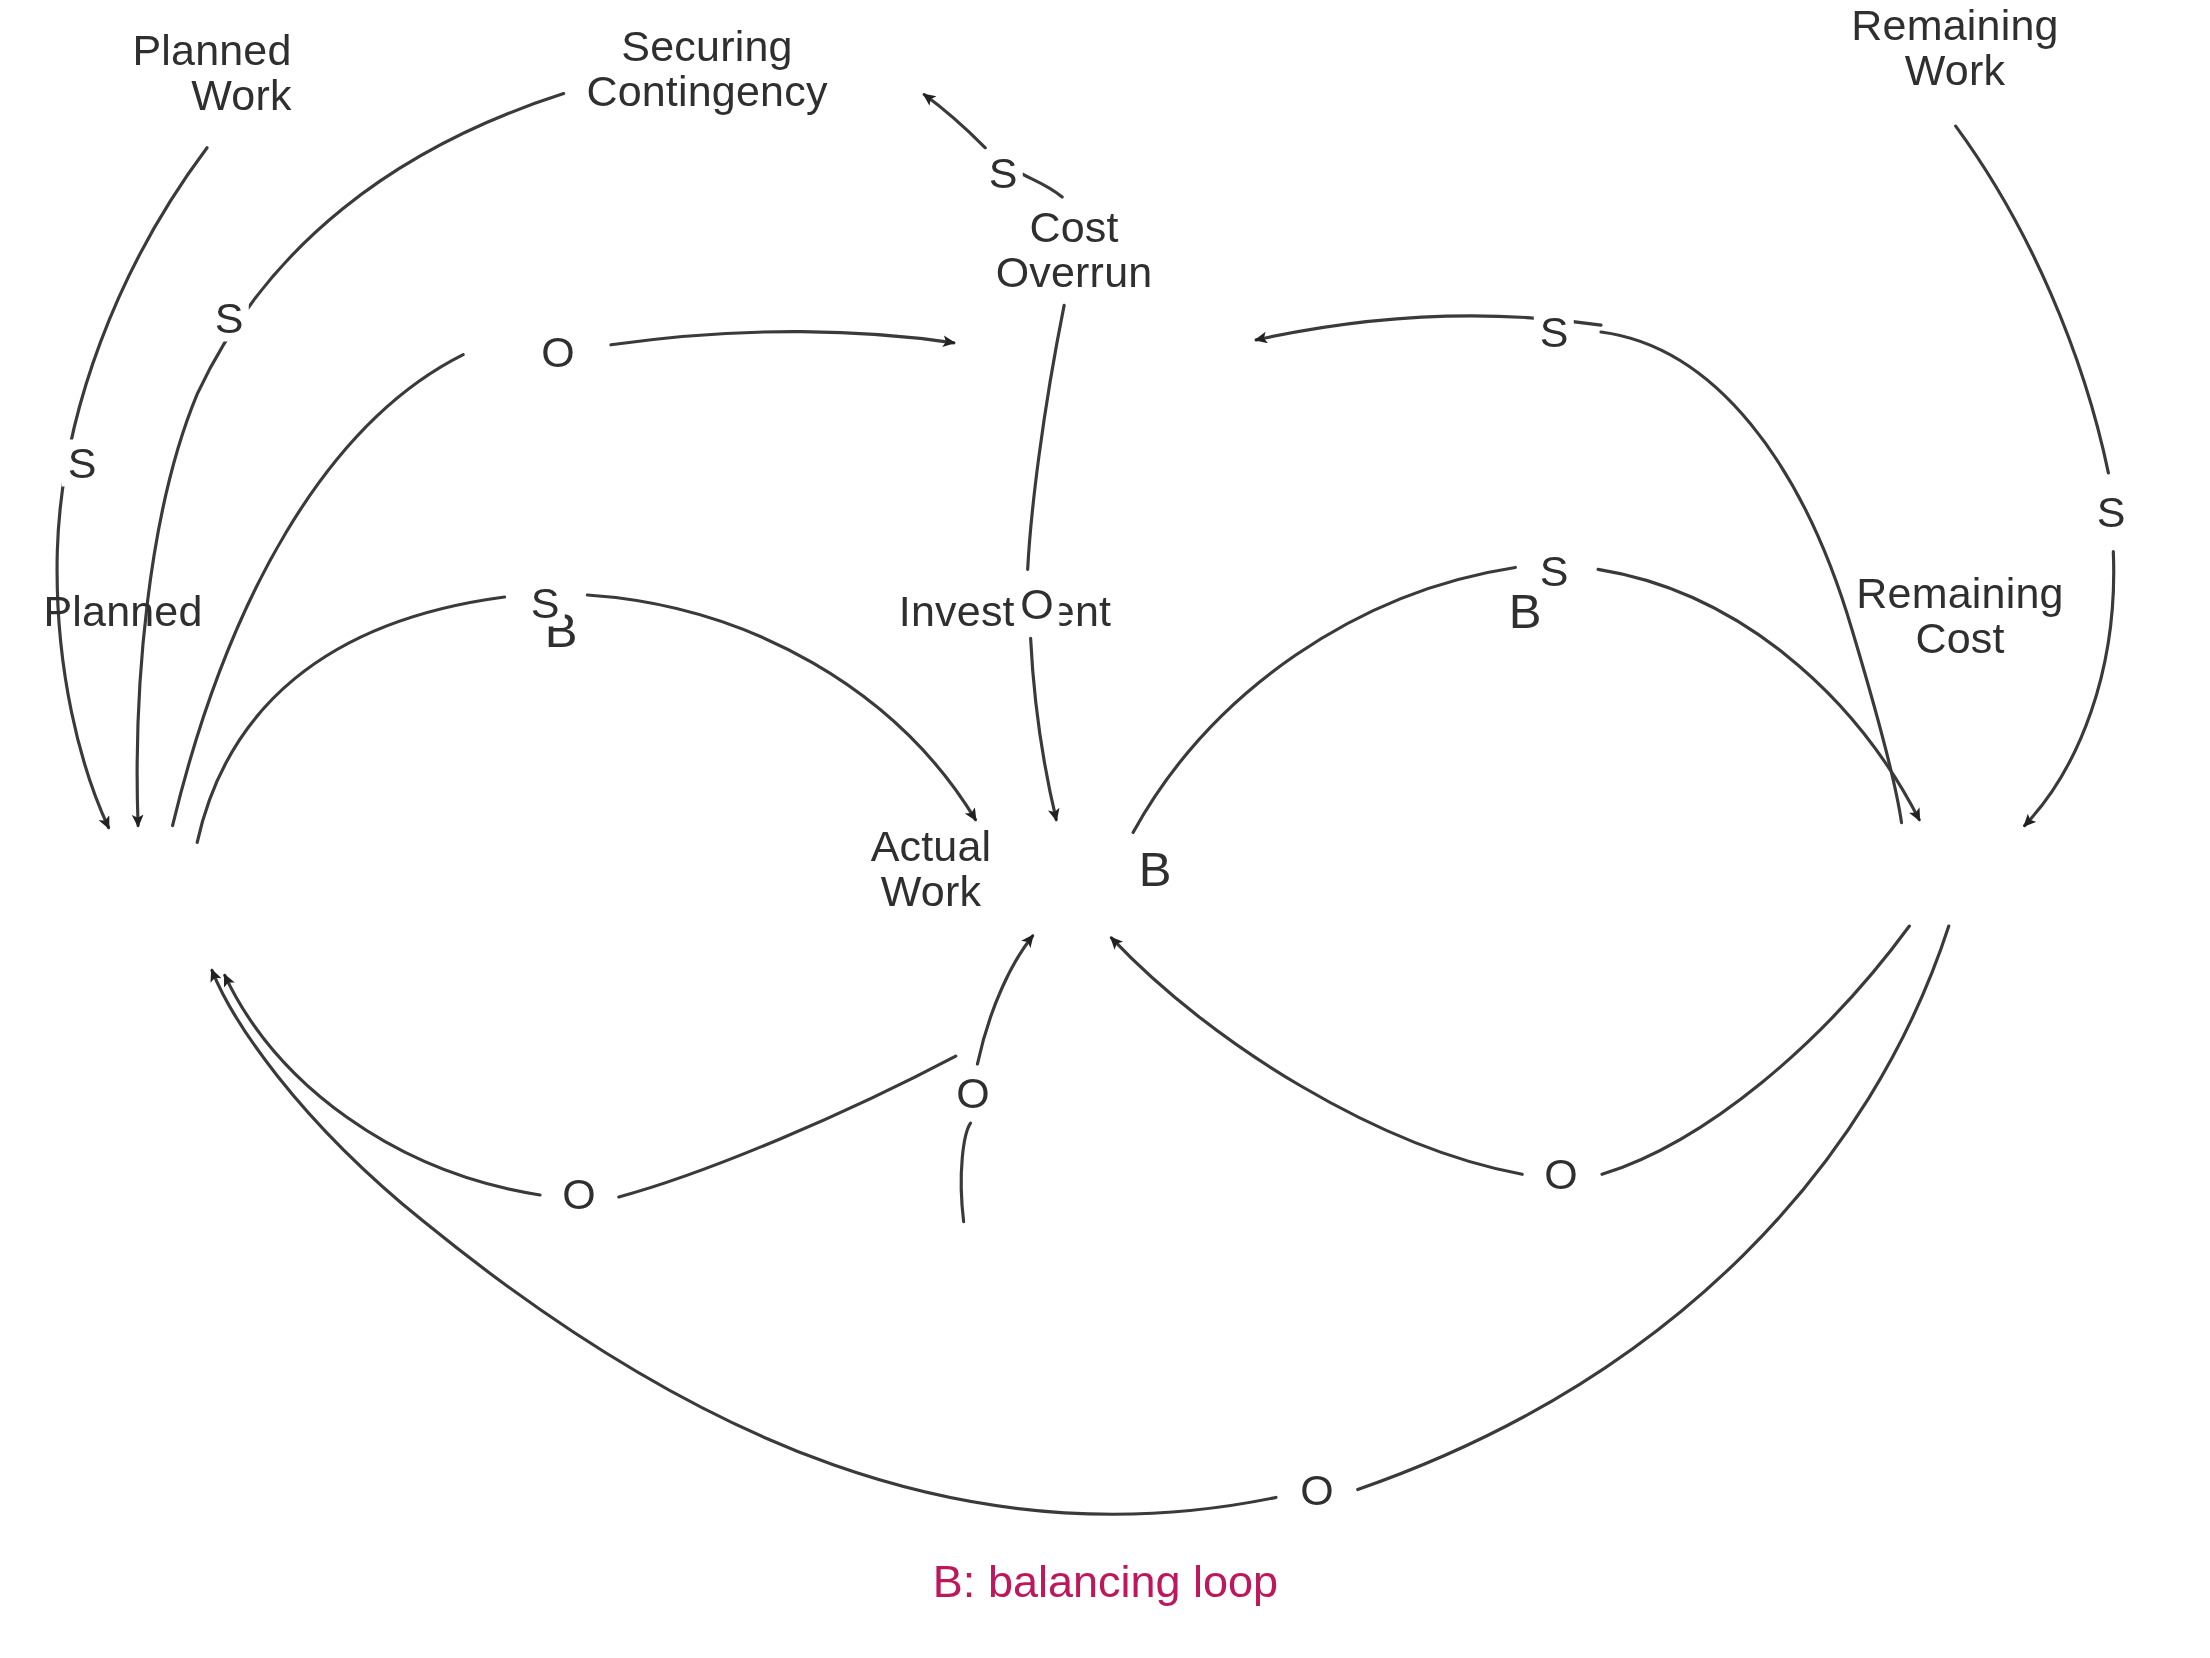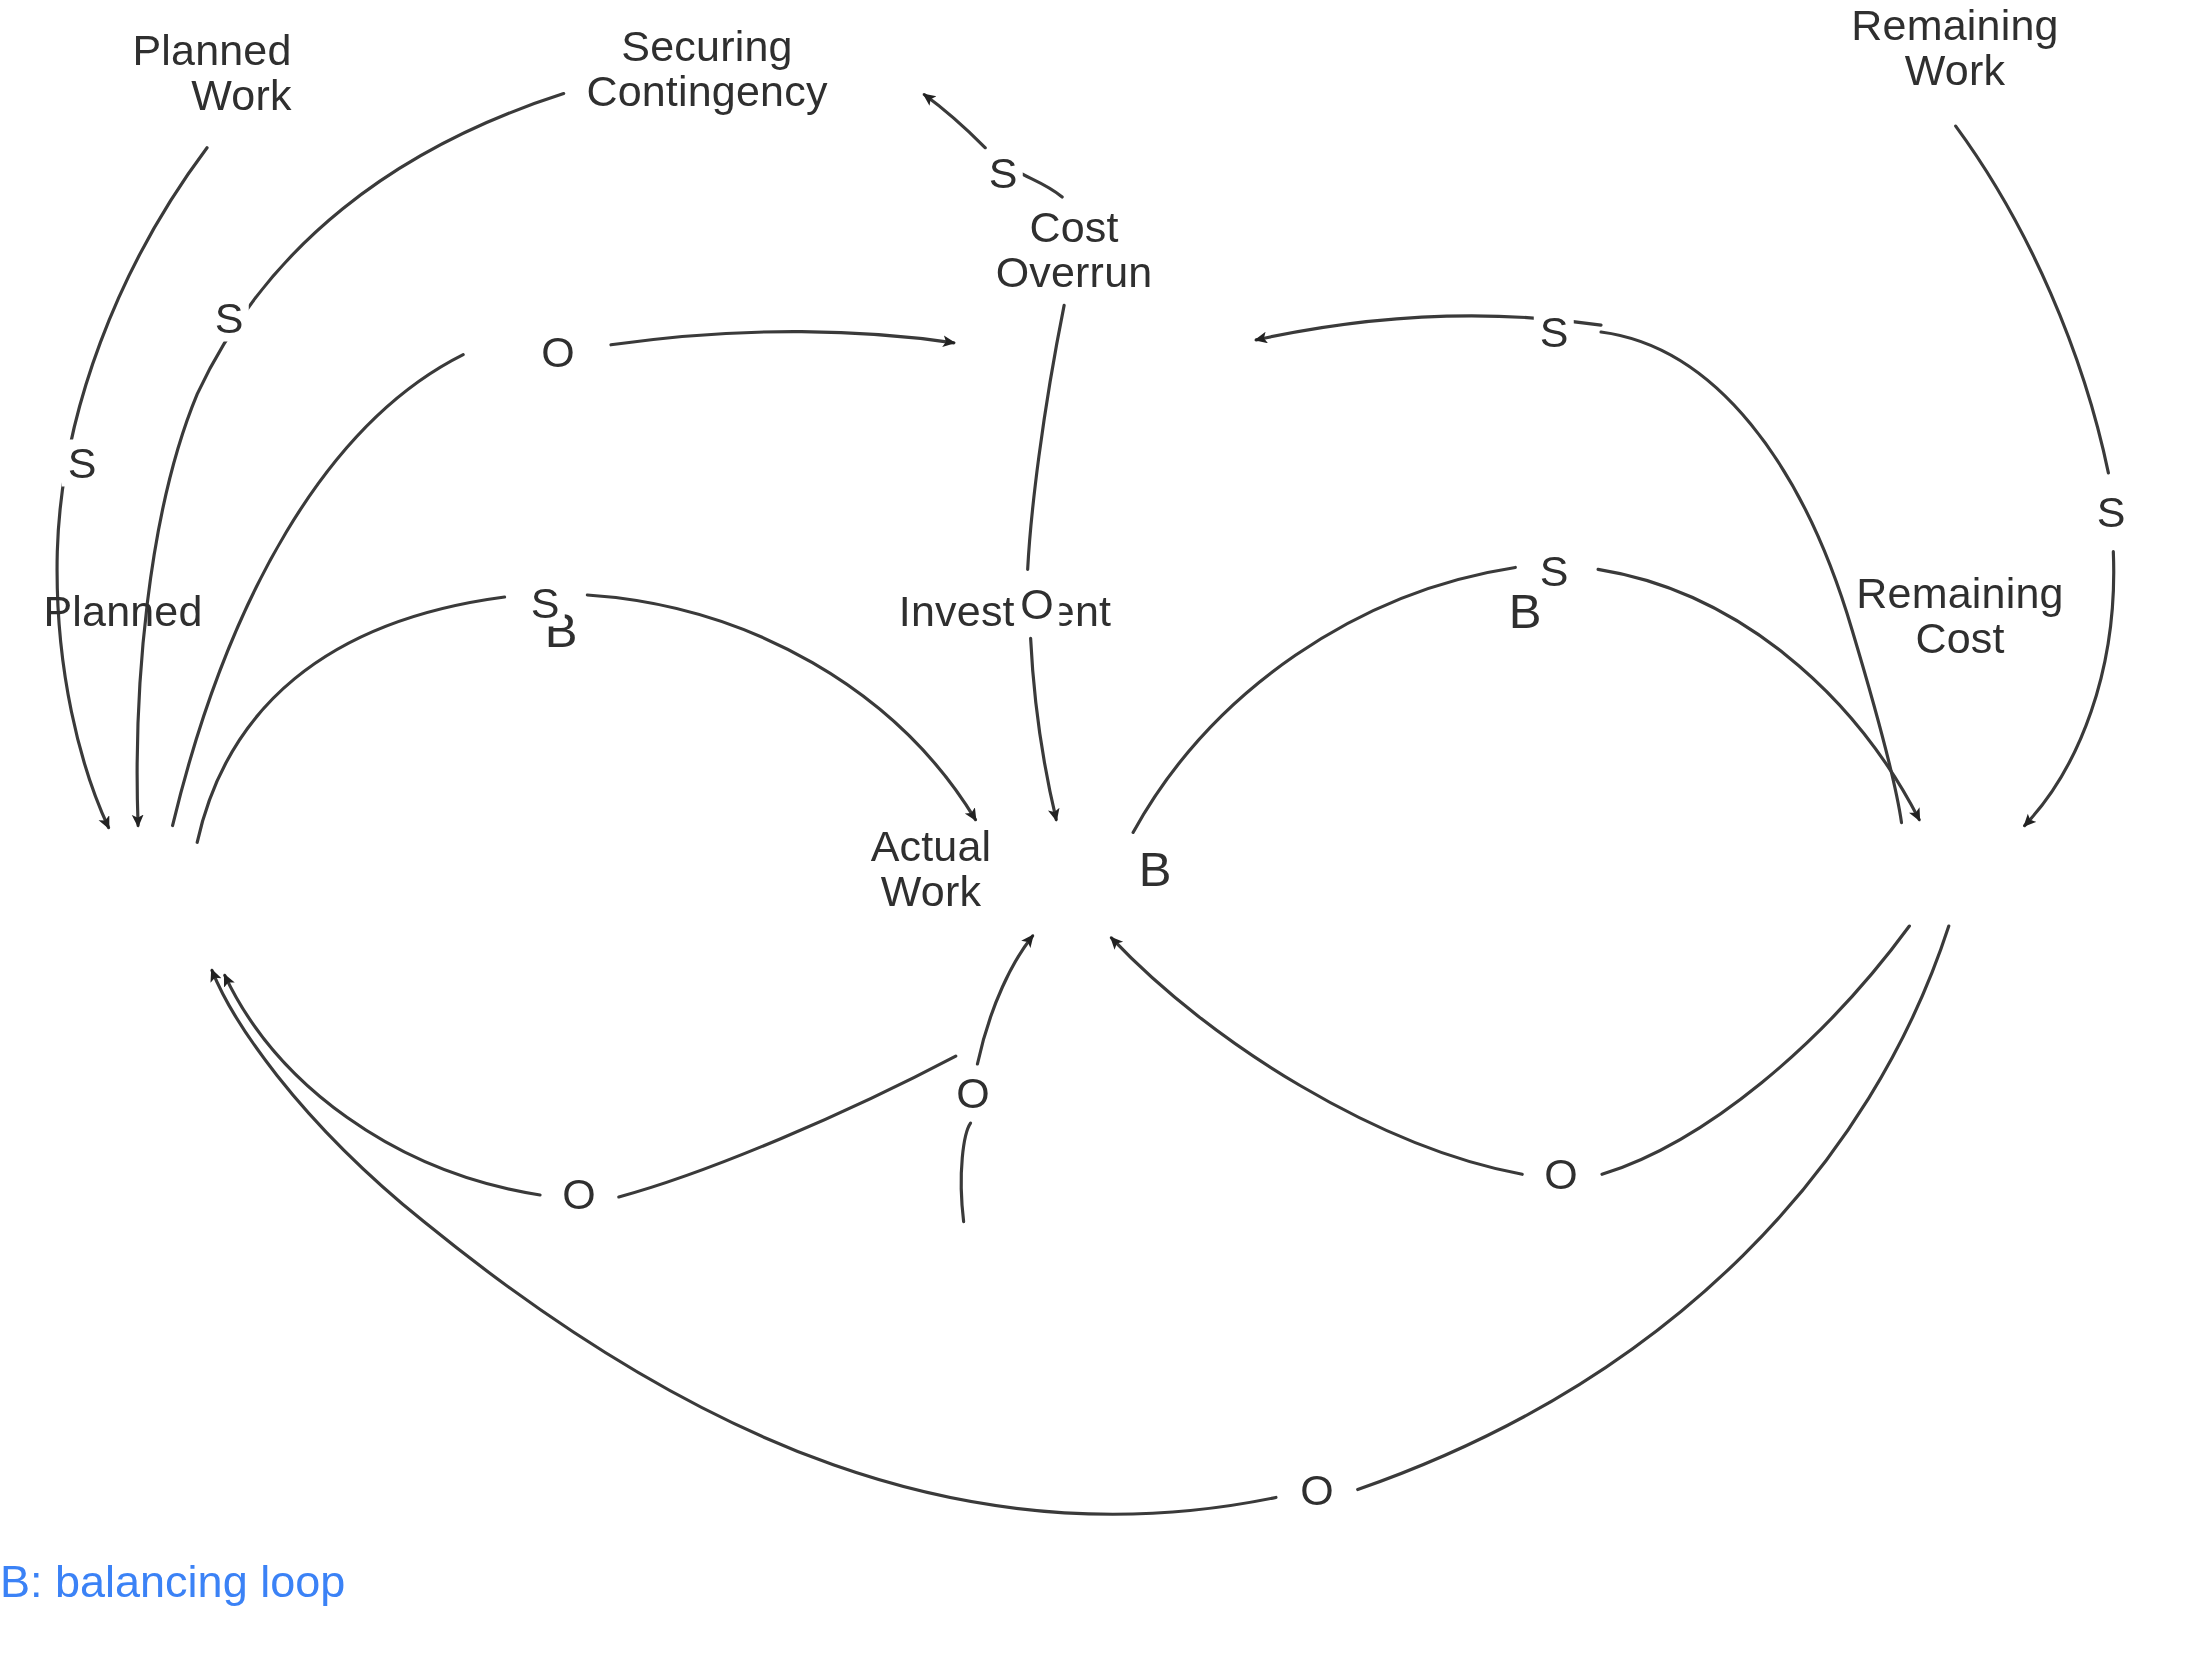--- a/index.html
+++ b/index.html
@@ -38,22 +38,21 @@
     padding:2px 5.9px;
     line-height:1;
   }
   .legend{
     position:absolute;
     left:0;top:1556px;width:2211px;
     display:flex;
     justify-content:center;
     gap:118px;
     font-size:45px;
-    color:#3b82f6;
-    flex-direction:column;
+    color:#be185d;
   }
   .legend span{white-space:pre;}
 </style>
 </head>
 <body>
 
 <div id="stage">
 
   <svg id="wires" viewBox="0 0 2244 1684">
     <defs>

